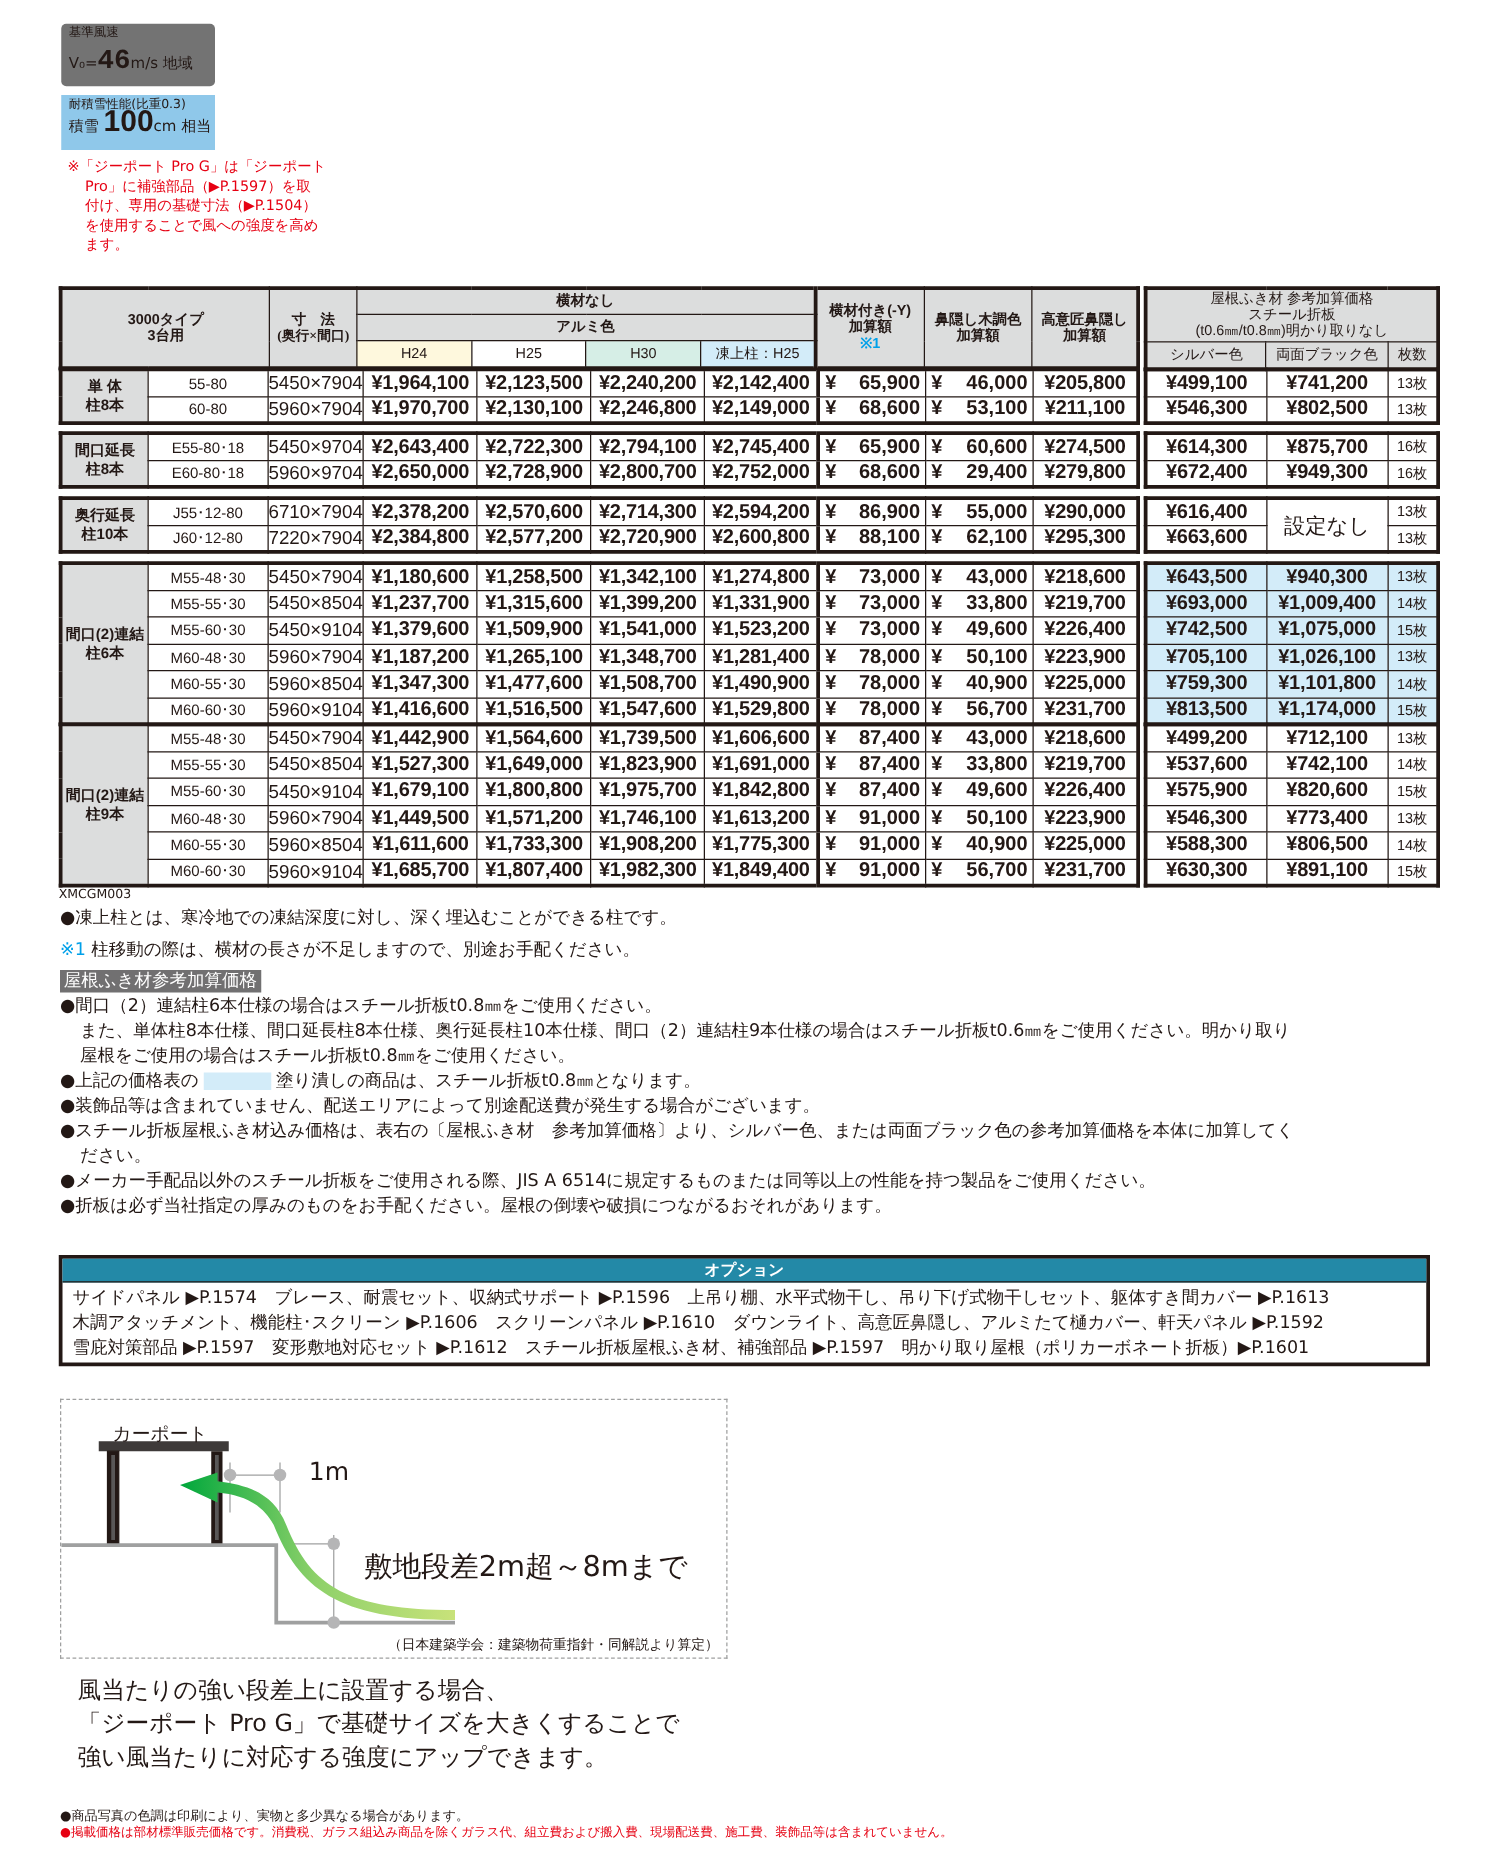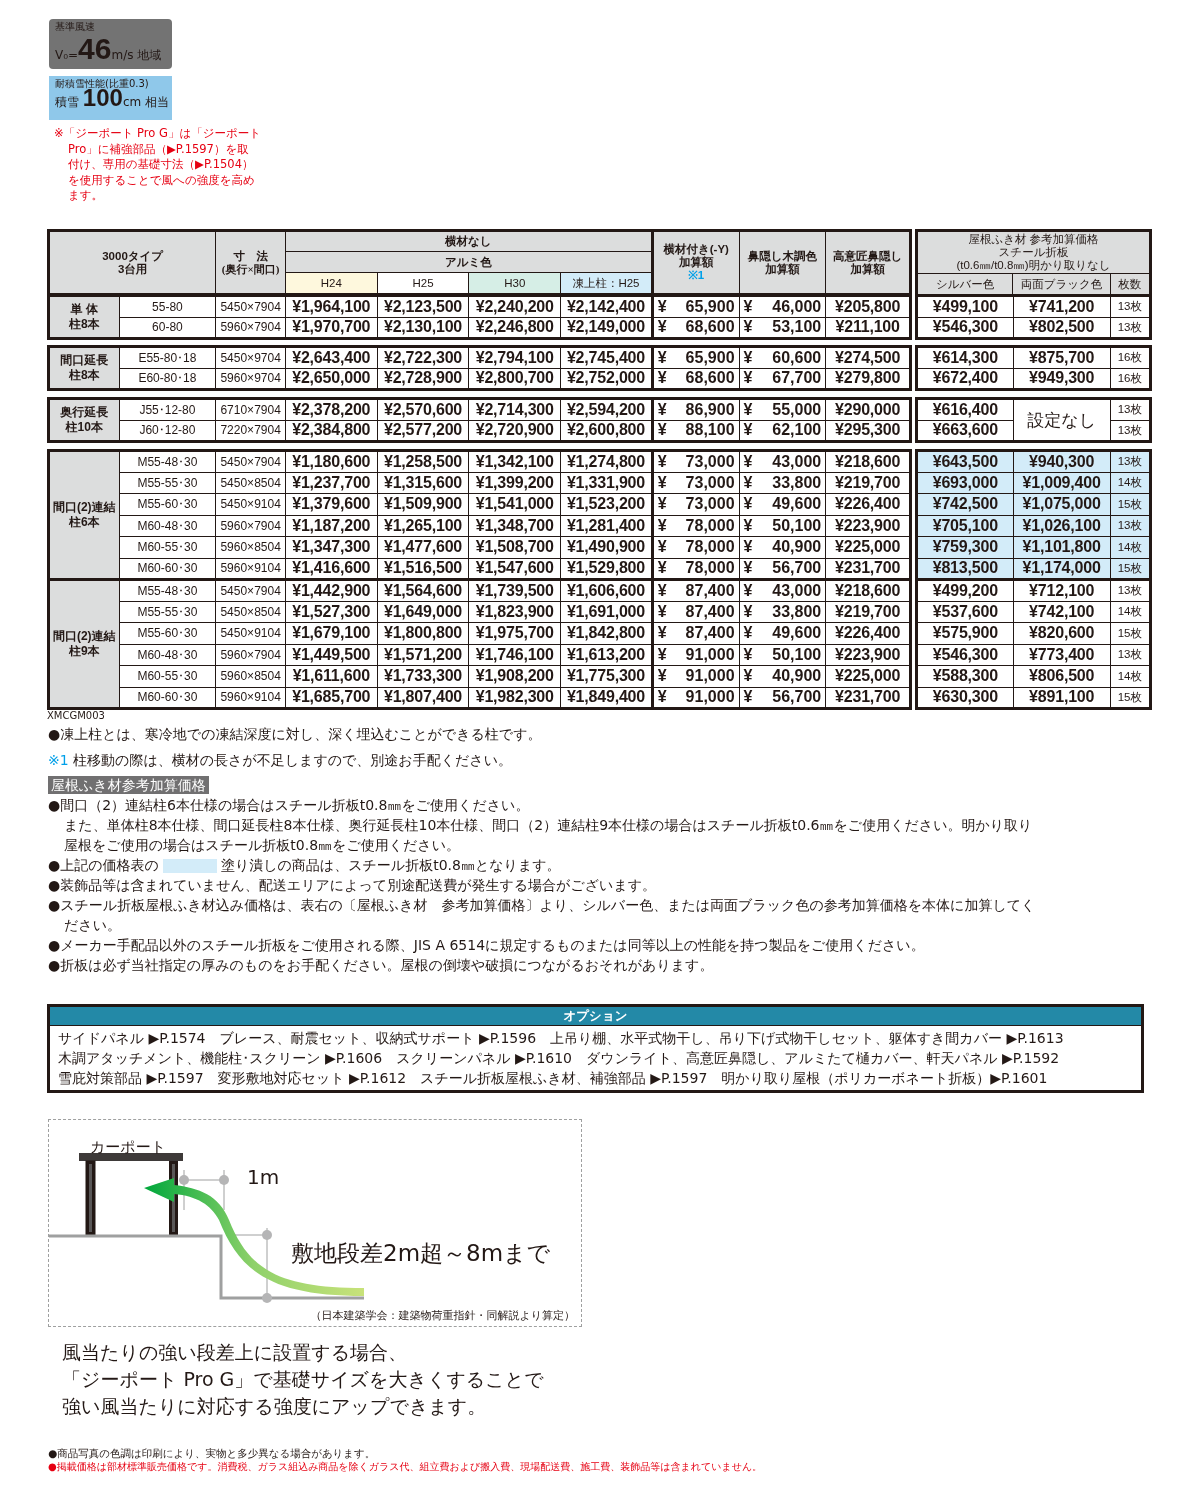--- a/index.html
+++ b/index.html
@@ -7,21 +7,21 @@
     width: 1194px; height: 1498px; background: #fff; position: relative;
     font-family: "DejaVu Sans", "Liberation Sans", sans-serif; color: #231815;
     overflow: hidden;
   }
   .badge-wind {
     position: absolute; left: 49px; top: 19px; width: 123px; height: 50px;
     background: #737373; border-radius: 4px; padding: 2px 6px;
   }
   .badge-wind .lbl { font-size: 10px; line-height: 12px; }
   .badge-wind .big { font-size: 12px; line-height: 32px; white-space: nowrap; }
-  .badge-wind .big b { font-size: 30px; font-weight: bold; font-family: Liberation Sans, sans-serif; }
+  .badge-wind .big b { font-size: 22px; font-weight: bold; font-family: Liberation Mono, monospace; }
   .badge-snow {
     position: absolute; left: 49px; top: 76px; width: 123px; height: 44px;
     background: #8fc8ea; border-radius: 0; padding: 2px 6px;
   }
   .badge-snow .lbl { font-size: 10px; line-height: 12px; white-space: nowrap; }
   .badge-snow .big { font-size: 12px; line-height: 16px; white-space: nowrap; }
   .badge-snow .big b { font-size: 24px; font-weight: bold; font-family: "Liberation Sans", sans-serif; }
   .red-note {
     position: absolute; left: 54px; top: 126px; width: 210px;
     color: #e60012; font-size: 11.5px; line-height: 15.5px;
@@ -35,21 +35,21 @@
   .tbl-right { left: 915px; width: 237px; }
   .outer { border: 3px solid #231815; }
   .hdr { background: #dcdddd; font-weight: bold; font-size: 11.5px; line-height: 13px; }
   .hdr-sm { font-size: 11px; font-family: Liberation Serif, serif; }
   .h24 { background: #fef8dd; }
   .h25 { background: #fff; }
   .h30 { background: #d6eee6; }
   .htj { background: #d3ecf9; }
   .grp { background: #dcdddd; font-weight: bold; font-size: 12px; line-height: 15px; }
   .code { font-size: 12px; color: #231815; }
-  .dim { font-size: 12px; text-align: center; }
+  .dim { font-size: 15px; text-align: center; }
   .price { font-size: 16px; font-weight: bold; letter-spacing: -0.2px; }
   .yen { font-size: 16px; font-weight: bold; display: flex; justify-content: space-between; padding: 0 4px; }
   .count { font-size: 11.5px; }
   .blue { background: #d3ecf9; }
   .row td { height: 21.5px; }
   .thick-left { border-left: 3px solid #231815; }
   .note-blue { color: #00a0e9; }
   .code-id { position: absolute; left: 47px; top: 710px; font-size: 10px; }
 
   .notes { position: absolute; left: 48px; top: 724px; width: 1110px; font-size: 14px; line-height: 20px; }
@@ -272,21 +272,21 @@
           <td class="price">¥2,752,000</td>
           <td class="thick-left">
             <div class="yen">
               <span>¥</span>
               <span>68,600</span>
             </div>
           </td>
           <td>
             <div class="yen">
               <span>¥</span>
-              <span>67,700</span>
+              <span>29,400</span>
             </div>
           </td>
           <td class="price">¥279,800</td>
         </tr>
       </tbody>
     </table>
     <table class="tbl-right outer" style="top:345px">
       <colgroup>
         <col style="width:98px">
         <col style="width:98px">

